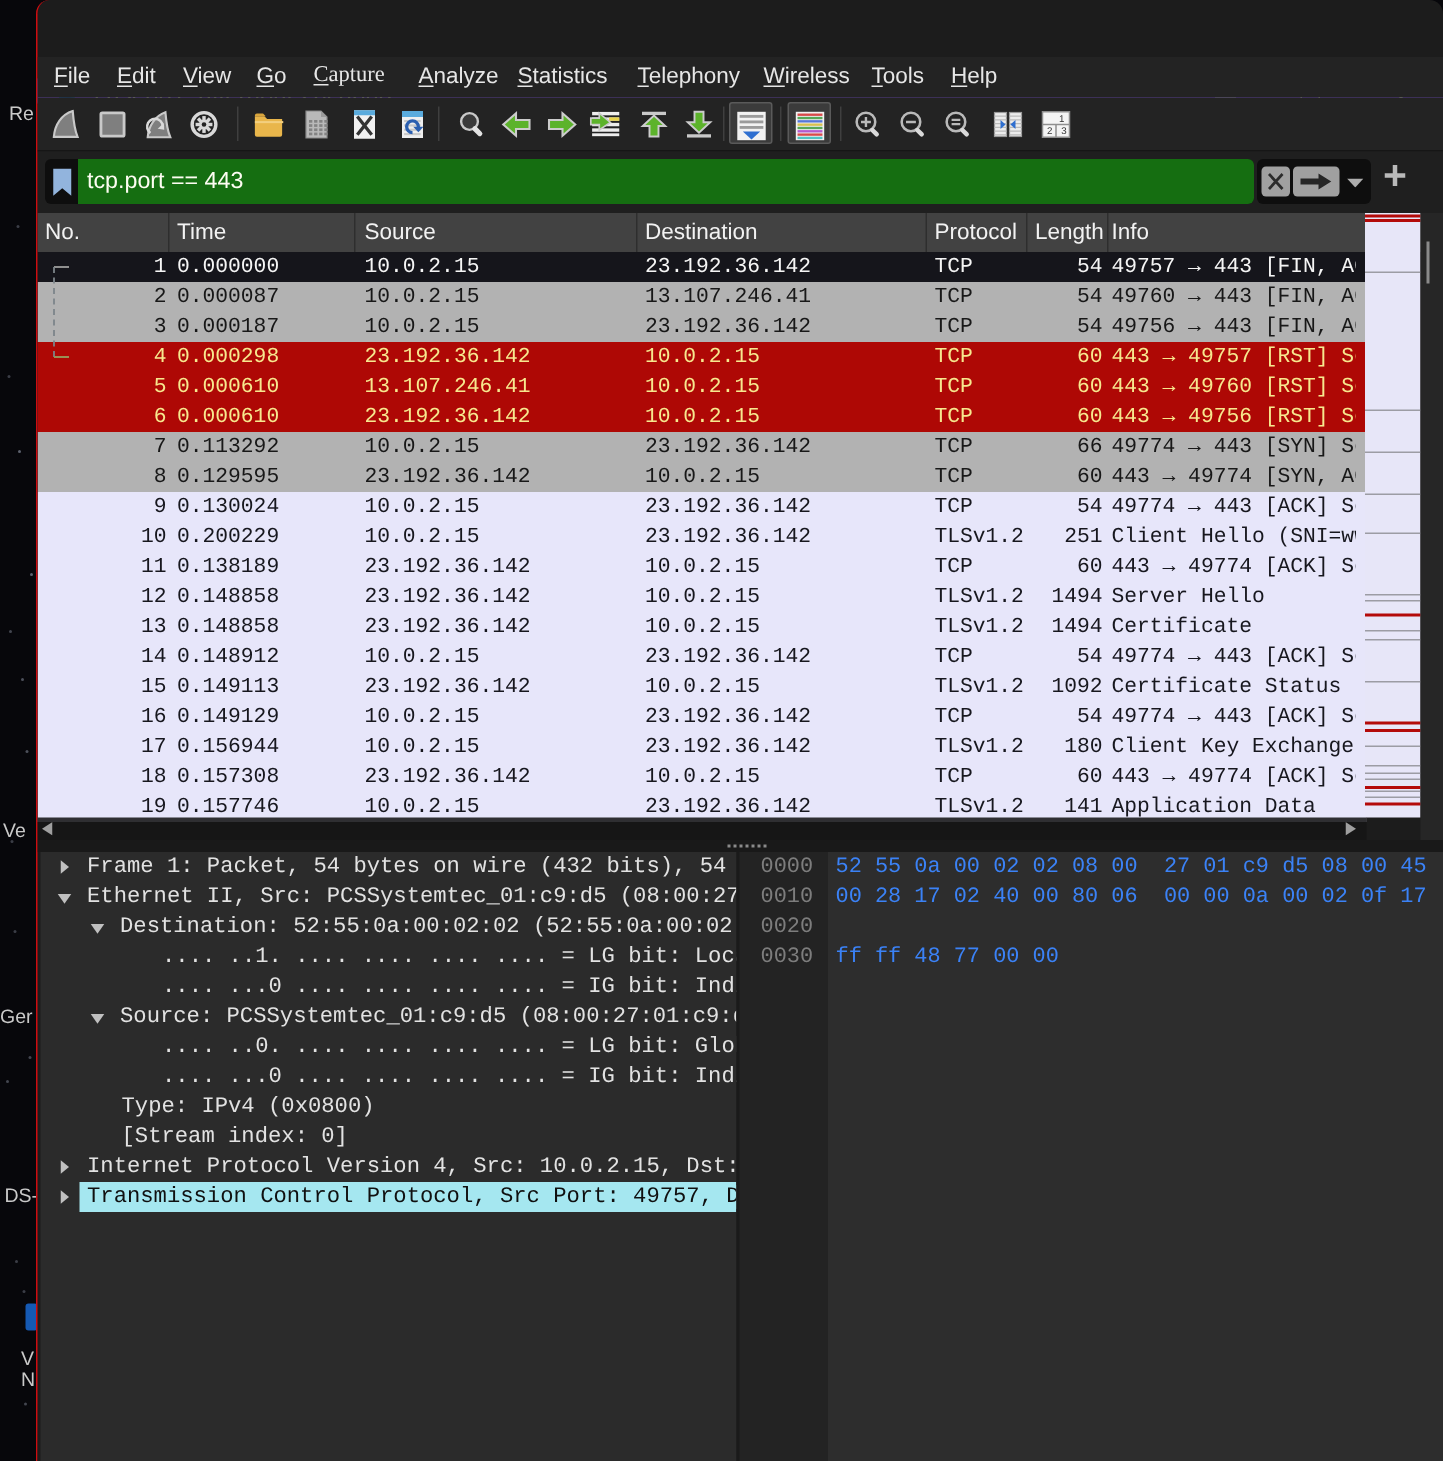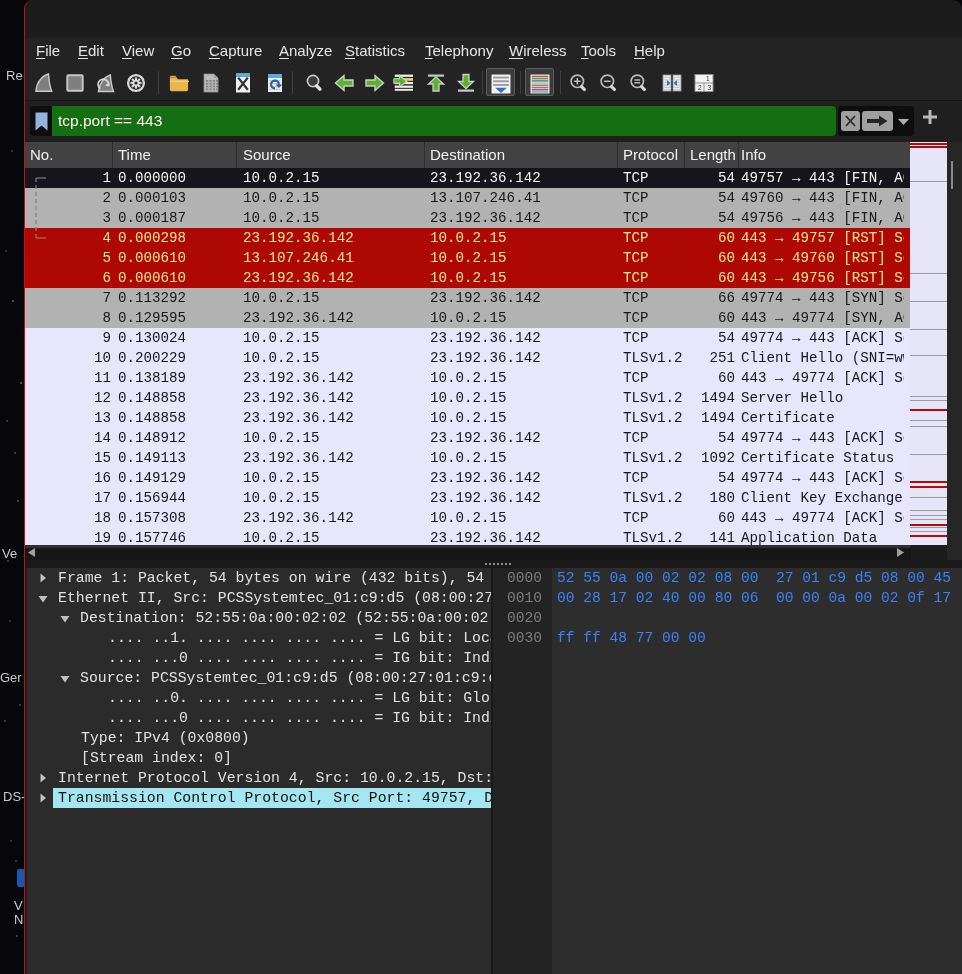--- a/index.html
+++ b/index.html
@@ -113,21 +113,21 @@
       <div style="position:absolute;left:842px;top:12px;width:13px;height:13px;border:1px solid #fff;border-radius:3px;"></div>
       <svg style="position:absolute;left:901px;top:11px;" width="16" height="16" viewBox="0 0 16 16">
         <path d="M1 1 L15 15 M15 1 L1 15" stroke="#fff" stroke-width="1.3"></path>
       </svg>
     </div>
 <div id="menubar">
       <span style="left:11px;"><u>F</u>ile</span>
       <span style="left:53px;"><u>E</u>dit</span>
       <span style="left:97px;"><u>V</u>iew</span>
       <span style="left:146px;"><u>G</u>o</span>
-      <span style="left:184px;"><u>C</u>apture</span>
+      <span style="left:184px;font-family:Liberation Serif, serif;"><u>C</u>apture</span>
       <span style="left:254px;"><u>A</u>nalyze</span>
       <span style="left:320px;"><u>S</u>tatistics</span>
       <span style="left:400px;"><u>T</u>elephony</span>
       <span style="left:484px;text-align:center;"><u>W</u>ireless</span>
       <span style="left:556px;"><u>T</u>ools</span>
       <span style="left:609px;"><u>H</u>elp</span>
     </div>
 <div id="toolbar">
       <div class="tsep" style="left:133px;"></div>
       <div class="tsep" style="left:267px;"></div>
@@ -335,21 +335,21 @@
         <span class="c-no">1</span>
         <span class="c-t">0.000000</span>
         <span class="c-s">10.0.2.15</span>
         <span class="c-d">23.192.36.142</span>
         <span class="c-p">TCP</span>
         <span class="c-l">54</span>
         <span class="c-i">49757 → 443 [FIN, ACK] Seq=1 Ack=1 Win=64240 Len=0</span>
       </div>
       <div class="prow r-grey" style="top:20px;">
         <span class="c-no">2</span>
-        <span class="c-t">0.000103</span>
+        <span class="c-t">0.000087</span>
         <span class="c-s">10.0.2.15</span>
         <span class="c-d">13.107.246.41</span>
         <span class="c-p">TCP</span>
         <span class="c-l">54</span>
         <span class="c-i">49760 → 443 [FIN, ACK] Seq=1 Ack=1 Win=63000 Len=0</span>
       </div>
       <div class="prow r-grey" style="top:40px;">
         <span class="c-no">3</span>
         <span class="c-t">0.000187</span>
         <span class="c-s">10.0.2.15</span>

